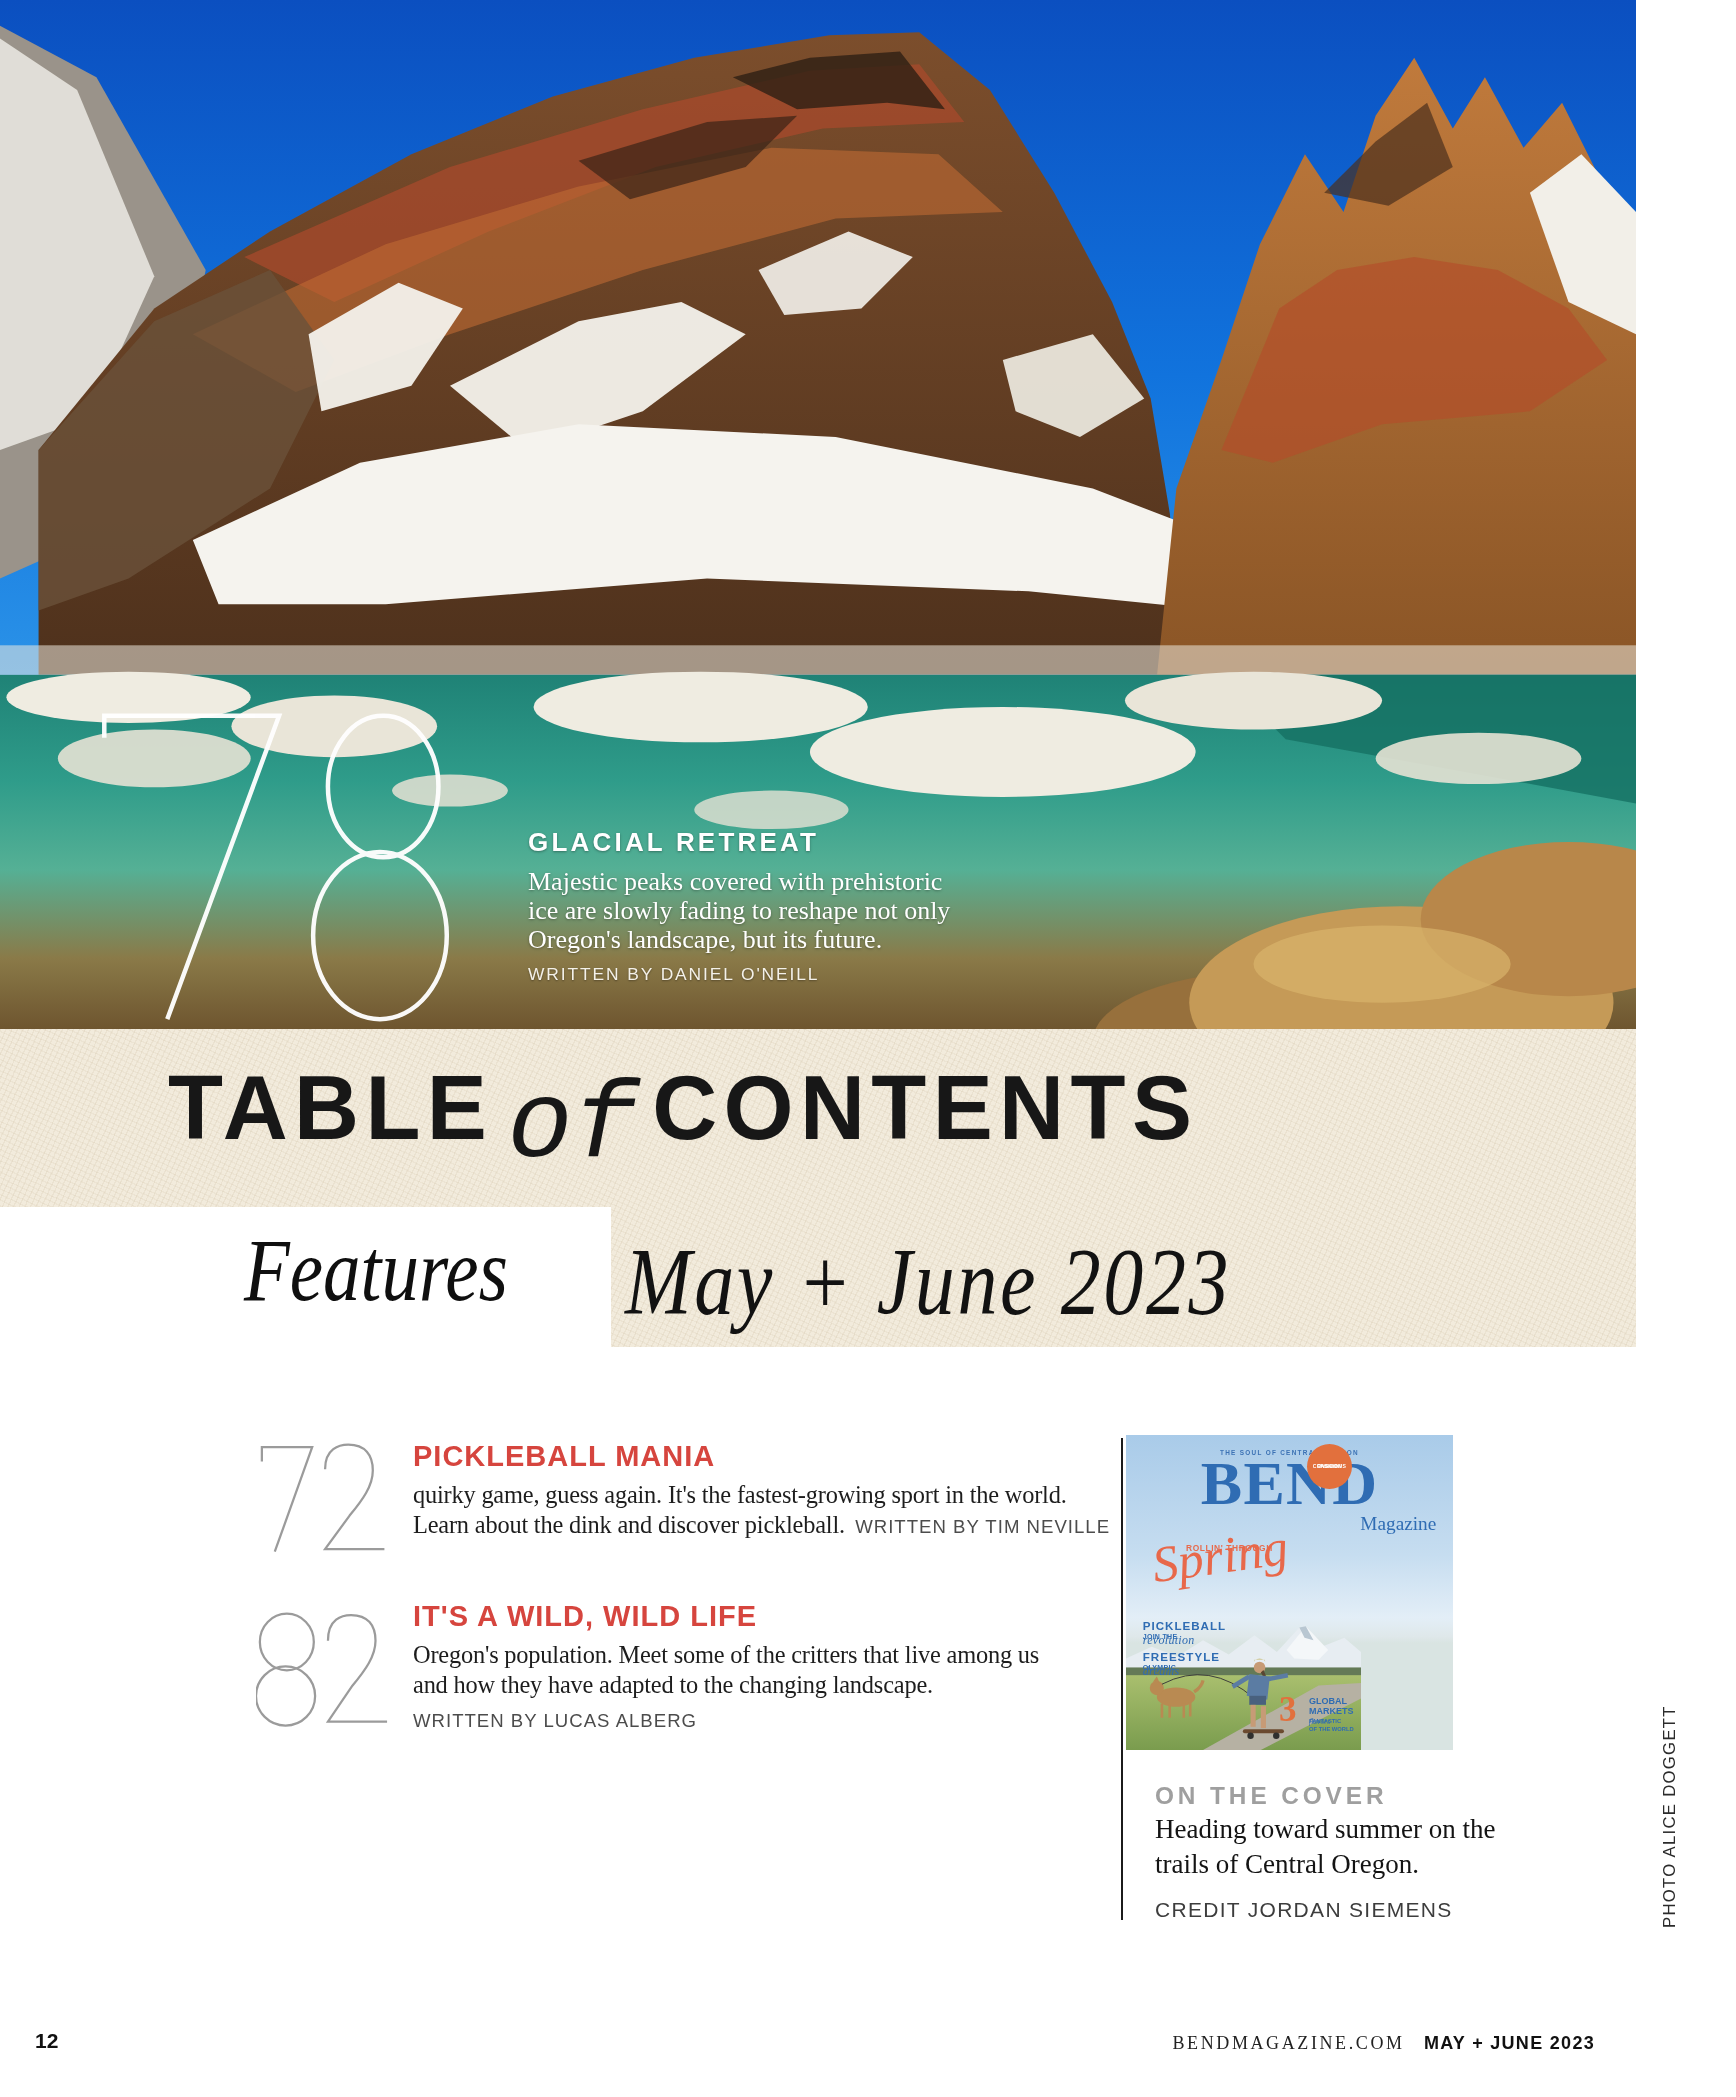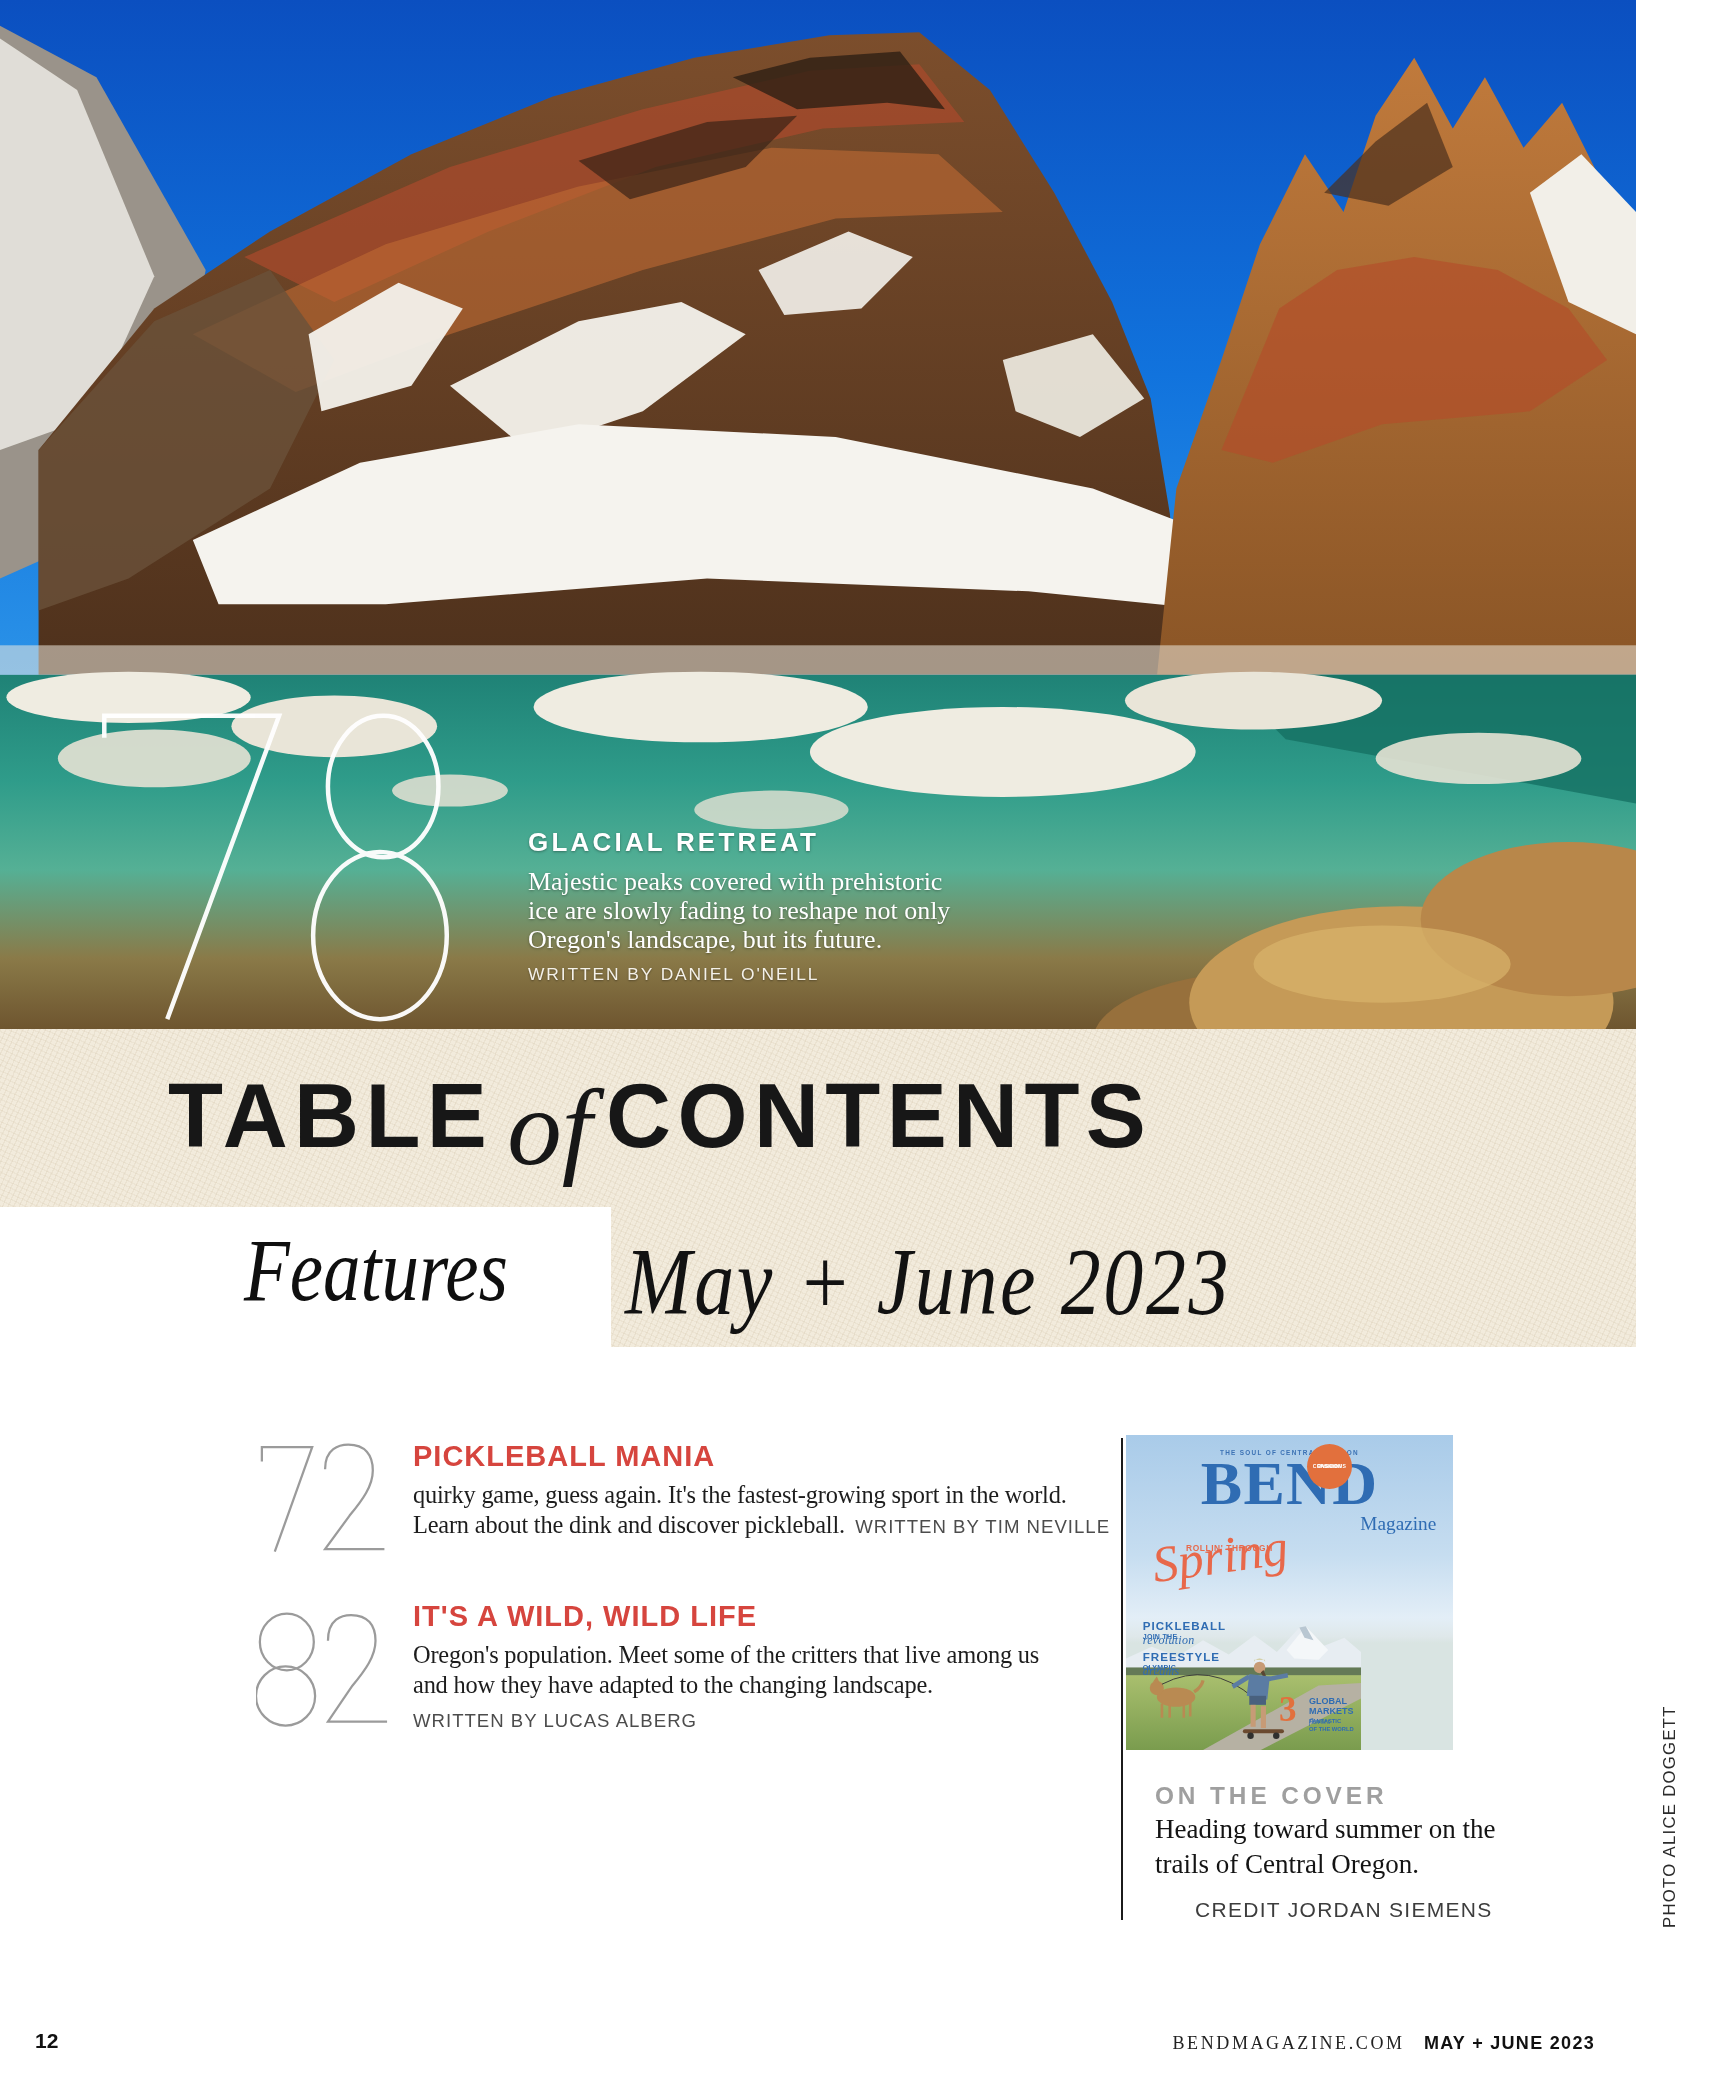--- a/index.html
+++ b/index.html
@@ -21,21 +21,21 @@
                text-shadow:0 0.6px 1.9px rgba(0,0,0,.35);}
 
   
   .cream{position:absolute;left:0;top:1029px;width:1636px;height:318px;
          background:
            repeating-linear-gradient(115deg, rgba(185,165,130,.13) 0 1.3px, rgba(0,0,0,0) 1.3px 5.1px),
            repeating-linear-gradient(25deg, rgba(185,165,130,.10) 0 1.3px, rgba(0,0,0,0) 1.3px 5.1px),
            #f2ebdc;}
   .toc-title{position:absolute;left:168px;top:1056px;font-size:90px;font-weight:bold;
              letter-spacing:6.4px;color:#171717;white-space:nowrap;line-height:1;}
-  .toc-of{display:inline-block;font-family:Liberation Serif, serif;font-style:italic;
+  .toc-of{display:inline-block;font-family:Liberation Mono, monospace;font-style:italic;
           font-weight:normal;font-size:109px;letter-spacing:0;position:relative;top:16.7px;
           margin:0 14px;}
   .white-box{position:absolute;left:0;top:1207px;width:611px;height:193px;background:#ffffff;}
   .features-word{position:absolute;left:244px;top:1222px;font-family:"Liberation Serif",serif;
                  font-style:italic;font-size:75px;color:#0f0f0f;transform:scaleY(1.18);
                  transform-origin:0 0;display:inline-block;line-height:1.1;}
   .issue-date{position:absolute;left:625px;top:1229px;font-family:"Liberation Serif",serif;
               font-style:italic;font-size:80px;letter-spacing:2.6px;color:#121212;
               transform:scaleY(1.2);transform-origin:0 0;display:inline-block;line-height:1.1;}
 
@@ -83,21 +83,21 @@
   .cv-mk{top:262px;left:183px;font-size:9px;line-height:9.6px;font-weight:bold;color:#2f6cb3;z-index:3;}
   .cv-fl{top:283px;left:183px;font-size:5.8px;line-height:7px;font-weight:bold;color:#2f6cb3;z-index:3;}
   .cv-fl .script{position:static;font-family:"Liberation Serif",serif;font-style:italic;
                  font-weight:normal;font-size:7.7px;}
 
   .cover-heading{position:absolute;left:1155px;top:1782px;font-size:24.4px;font-weight:bold;
                  letter-spacing:3.9px;color:#9f9f9f;}
   .cover-caption{position:absolute;left:1155px;top:1812px;font-family:"Liberation Serif",serif;
                  font-size:27px;line-height:35px;color:#141414;white-space:nowrap;}
   .cover-credit{position:absolute;left:1155px;top:1898px;font-size:21px;letter-spacing:1.3px;
-                color:#3d3d3d;margin-left:40px;}
+                color:#3d3d3d;}
 
   .photo-credit{position:absolute;left:1660px;top:1928px;transform:rotate(-90deg);
                 transform-origin:0 0;white-space:nowrap;font-size:16.7px;letter-spacing:1.3px;
                 color:#2b2b2b;}
 
   .footer-page{position:absolute;left:35px;top:2029px;font-size:21px;font-weight:bold;color:#111;}
   .footer-right{position:absolute;right:141px;top:2033px;display:flex;align-items:baseline;gap:19.3px;}
   .footer-site{font-family:"Liberation Serif",serif;font-size:18px;letter-spacing:2.6px;color:#222;}
   .footer-issue{font-size:18px;font-weight:bold;letter-spacing:1.3px;color:#111;}
 </style>

